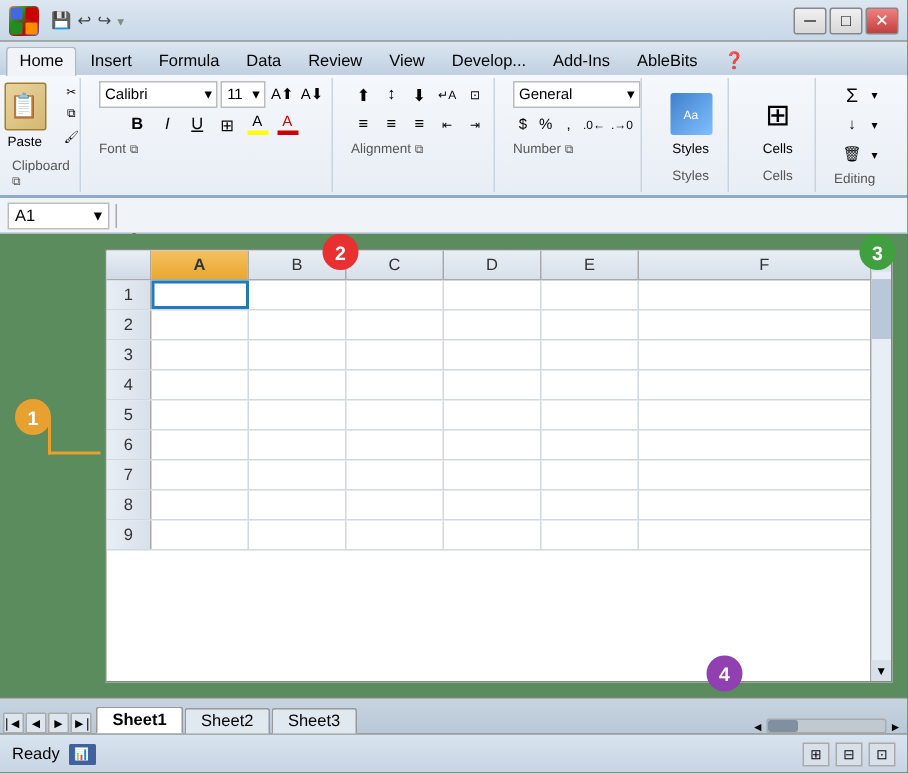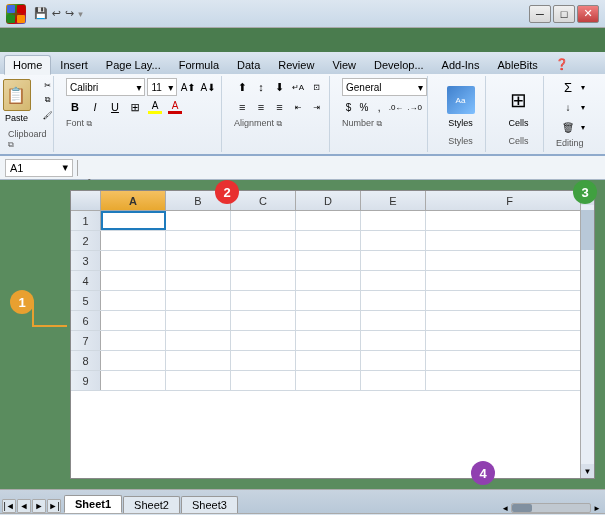--- a/index.html
+++ b/index.html
@@ -24,21 +24,20 @@
     .win-btn.maximize { background: linear-gradient(to bottom, #f0f0f0, #d8d8d8); }
     .win-btn.close { background: linear-gradient(to bottom, #f08080, #c04040); color: white; }
 
     
     .ribbon-tabs {
       background: linear-gradient(to bottom, #dce6f0, #c0d0e0);
       height: 22px;
       display: flex;
       align-items: flex-end;
       padding-left: 4px;
-      margin-top: 24px;
     }
     .ribbon-tab {
       padding: 3px 8px;
       font-size: 11px;
       cursor: pointer;
       border: 1px solid transparent;
       border-bottom: none;
       border-radius: 3px 3px 0 0;
     }
     .ribbon-tab.active {
@@ -72,21 +71,21 @@
 
     
     .clipboard-group .ribbon-group-content { align-items: flex-start; gap: 2px; }
     .paste-btn { width: 36px; height: 46px; display: flex; flex-direction: column; align-items: center; justify-content: center; cursor: pointer; border: 1px solid transparent; border-radius: 2px; font-size: 9px; gap: 2px; }
     .paste-icon { width: 28px; height: 32px; background: linear-gradient(135deg, #e8d4a0, #d4b870); border: 1px solid #a08030; border-radius: 2px; display: flex; align-items: center; justify-content: center; font-size: 16px; }
     .small-btns { display: flex; flex-direction: column; gap: 1px; justify-content: center; }
     .small-ribbon-btn { width: 22px; height: 14px; display: flex; align-items: center; justify-content: center; font-size: 8px; cursor: pointer; border: 1px solid transparent; border-radius: 1px; }
 
     
     .font-controls { display: flex; flex-direction: column; gap: 2px; }
-    .font-row { display: flex; align-items: center; gap: 2px; }
+    .font-row { display: flex; align-items: center; gap: 2px; justify-content: center; }
     .font-name-box { width: 80px; height: 18px; border: 1px solid #bbb; background: white; font-size: 10px; padding: 1px 3px; display: flex; align-items: center; justify-content: space-between; cursor: pointer; }
     .font-size-box { width: 30px; height: 18px; border: 1px solid #bbb; background: white; font-size: 10px; padding: 1px 3px; display: flex; align-items: center; justify-content: space-between; cursor: pointer; }
     .fmt-btn { width: 18px; height: 18px; display: flex; align-items: center; justify-content: center; font-size: 11px; cursor: pointer; border: 1px solid transparent; border-radius: 2px; }
 
     
     .number-box { width: 85px; height: 18px; border: 1px solid #bbb; background: white; font-size: 10px; padding: 1px 3px; display: flex; align-items: center; justify-content: space-between; cursor: pointer; }
 
     
     .ribbon-big-btn { display: flex; flex-direction: column; align-items: center; justify-content: center; width: 44px; height: 56px; cursor: pointer; border: 1px solid transparent; border-radius: 3px; font-size: 9px; gap: 2px; }
     .icon-box { width: 32px; height: 32px; display: flex; align-items: center; justify-content: center; font-size: 18px; }
@@ -270,21 +269,20 @@
   <div class="window-controls">
     <div class="win-btn minimize">─</div>
     <div class="win-btn maximize">□</div>
     <div class="win-btn close">✕</div>
   </div>
 </div>
 
 <div class="ribbon-tabs">
   <div class="ribbon-tab active">Home</div>
   <div class="ribbon-tab">Insert</div>
-  <div class="ribbon-tab">Page Lay...</div>
   <div class="ribbon-tab">Formula</div>
   <div class="ribbon-tab">Data</div>
   <div class="ribbon-tab">Review</div>
   <div class="ribbon-tab">View</div>
   <div class="ribbon-tab">Develop...</div>
   <div class="ribbon-tab">Add-Ins</div>
   <div class="ribbon-tab">AbleBits</div>
   <div class="ribbon-tab" style="color:#1e6bb8;">❓</div>
 </div>
 

